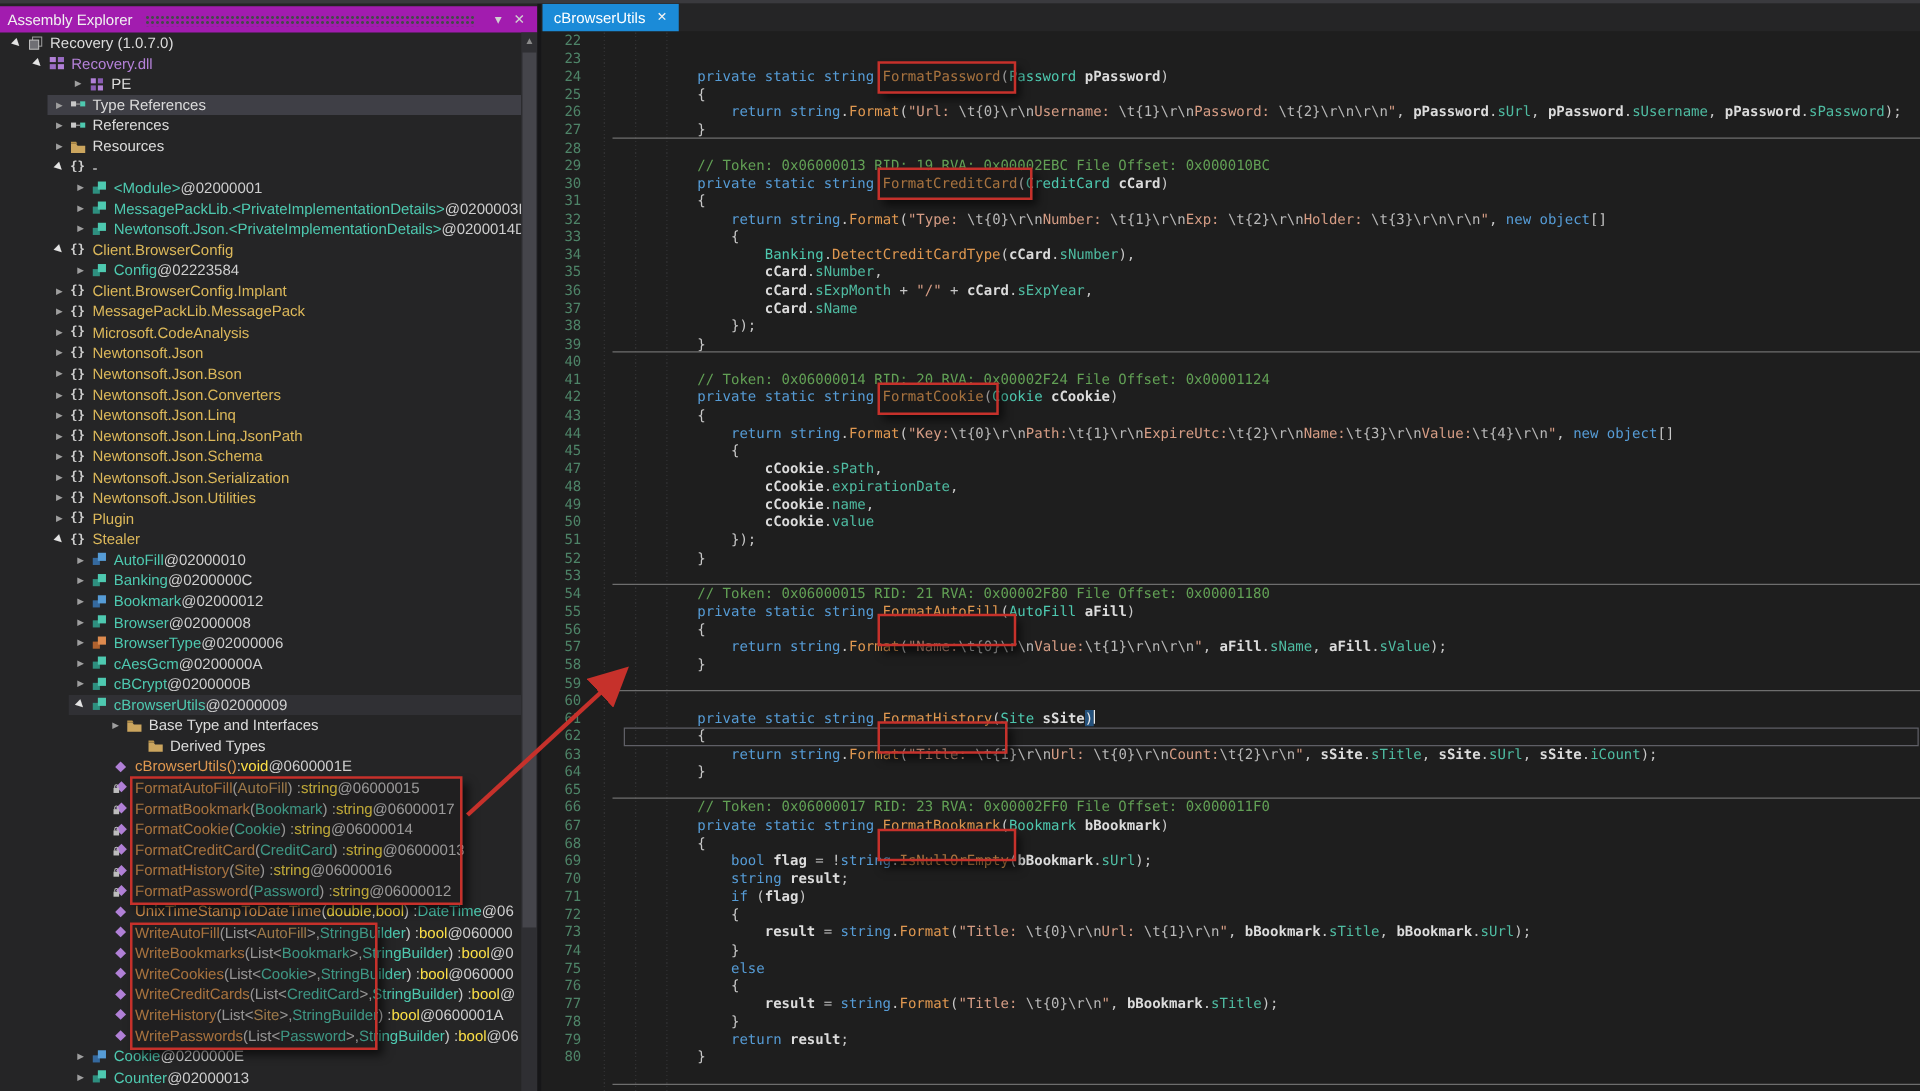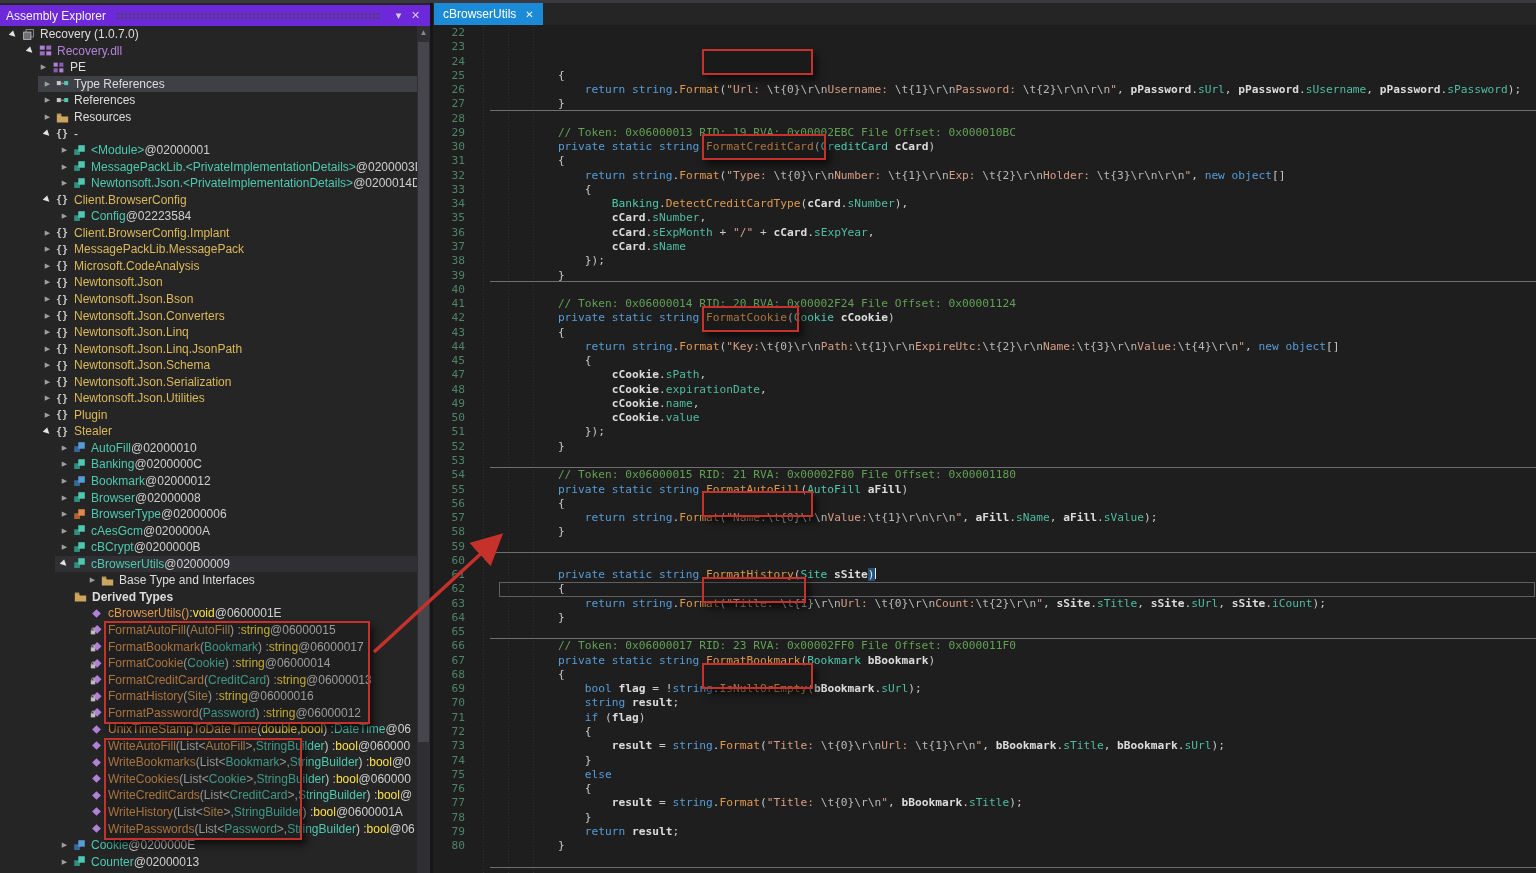--- a/index.html
+++ b/index.html
@@ -5,21 +5,21 @@
   * { margin:0; padding:0; box-sizing:border-box; }
   html,body { width:1536px; height:873px; overflow:hidden; background:#1e1e1e;
               font-family:"Liberation Sans", sans-serif; }
   #root { position:relative; width:1536px; height:873px; }
   #topstrip { position:absolute; left:0; top:0; width:1536px; height:3px; background:#3a3a3e; }
 
   
   #left-panel { position:absolute; left:0; top:3px; width:430px; height:870px;
                 background:#252526; overflow:hidden; }
   #panel-header { position:absolute; left:0; top:2px; width:430px; height:21px;
-                  background:#6d28d9; display:flex; align-items:center; padding:0 6px; }
+                  background:#a21caf; display:flex; align-items:center; padding:0 6px; }
   #panel-title { color:#f1f1f1; font-size:12px; white-space:nowrap; }
   #panel-dots { flex:1; height:9px; margin:2px 10px 0 10px;
                 background-image:radial-gradient(#47474c 1px, transparent 1.3px);
                 background-size:4px 4px; }
   .hdr-btn { color:#d0d0d0; font-size:11px; width:17px; text-align:center; cursor:default; }
   
   #tree { position:absolute; left:0; top:23px; width:417px; height:847px; overflow:hidden; }
   .trow { display:flex; align-items:center; height:16.55px; white-space:nowrap;
           overflow:hidden; font-size:12px; color:#dcdcdc; }
   .rowc { display:inline-flex; align-items:center; height:100%; padding:0 3px; }
@@ -108,21 +108,21 @@
               <svg width="13" height="13" viewBox="0 0 16 16">
                 <rect x="1" y="2" width="6" height="5" fill="#b180d7"></rect>
                 <rect x="9" y="2" width="6" height="5" fill="#9a6cc4"></rect>
                 <rect x="1" y="9" width="6" height="5" fill="#9a6cc4"></rect>
                 <rect x="9" y="9" width="6" height="5" fill="#b180d7"></rect>
               </svg>
             </span>
             <span class="c-mod">Recovery.dll</span>
           </span>
         </div>
-        <div class="trow" style="padding-left: 34px;">
+        <div class="trow" style="padding-left: 53px;">
           <span class="rowc">
             <span class="expander closed">▶</span>
             <span class="ticon">
               <svg width="13" height="13" viewBox="0 0 16 16">
                 <rect x="2" y="2" width="5" height="5" fill="#b180d7"></rect>
                 <rect x="9" y="2" width="5" height="5" fill="#8a5cb4"></rect>
                 <rect x="2" y="9" width="5" height="5" fill="#8a5cb4"></rect>
                 <rect x="9" y="9" width="5" height="5" fill="#b180d7"></rect>
               </svg>
             </span>
@@ -433,21 +433,21 @@
             <span class="expander closed">▶</span>
             <span class="ticon">
               <svg width="13" height="13" viewBox="0 0 16 16">
                 <path d="M1 5 h5 l1.5 1.8 H15 v7.2 H1 z" fill="#cba55e"></path>
                 <path d="M1 5 V3 h5 l1.2 2" fill="#b8934c"></path>
               </svg>
             </span>
             <span class="c-nm">Base Type and Interfaces</span>
           </span>
         </div>
-        <div class="trow" style="padding-left: 56px; font-weight: bold;">
+        <div class="trow" style="padding-left: 100px;">
           <span class="rowc">
             <span class="expander none">▶</span>
             <span class="ticon">
               <svg width="13" height="13" viewBox="0 0 16 16">
                 <path d="M1 5 h5 l1.5 1.8 H15 v7.2 H1 z" fill="#cba55e"></path>
                 <path d="M1 5 V3 h5 l1.2 2" fill="#b8934c"></path>
               </svg>
             </span>
             <span class="c-nm">Derived Types</span>
           </span>
@@ -742,21 +742,21 @@
         <span class="tclose">✕</span>
       </div>
     </div>
     <div class="guide" style="left:50px"></div>
     <div class="guide" style="left:75px"></div>
     <div class="guide" style="left:100px"></div>
     <div id="cur-line" style="top: 579.42px;"></div>
     <div id="code-area">
         <div class="crow"><span class="lnum">22</span><span class="ctext"></span></div>
         <div class="crow"><span class="lnum">23</span></div>
-        <div class="crow"><span class="lnum">24</span></div>
+        <div class="crow"><span class="lnum">24</span><span class="ctext"><span class="c-k">        private static string</span><span class="c-o"> </span><span class="c-m">FormatPassword</span><span class="c-o">(</span><span class="c-t">Password</span><span class="c-o"> </span><span class="c-p">pPassword</span><span class="c-o">)</span></span></div>
         <div class="crow"><span class="lnum">25</span><span class="ctext"><span class="c-o">        {</span></span></div>
         <div class="crow"><span class="lnum">26</span><span class="ctext"><span class="c-k">            return</span><span class="c-o"> </span><span class="c-k">string</span><span class="c-o">.</span><span class="c-m">Format</span><span class="c-o">(</span><span class="c-s">"Url: </span><span class="c-e">\t{0}\r\n</span><span class="c-s">Username: </span><span class="c-e">\t{1}\r\n</span><span class="c-s">Password: </span><span class="c-e">\t{2}\r\n\r\n</span><span class="c-s">"</span><span class="c-o">, </span><span class="c-p">pPassword</span><span class="c-o">.</span><span class="c-f">sUrl</span><span class="c-o">, </span><span class="c-p">pPassword</span><span class="c-o">.</span><span class="c-f">sUsername</span><span class="c-o">, </span><span class="c-p">pPassword</span><span class="c-o">.</span><span class="c-f">sPassword</span><span class="c-o">);</span></span></div>
         <div class="crow"><span class="lnum">27</span><span class="ctext"><span class="c-o">        }</span></span></div>
         <div class="crow"><span class="lnum">28</span><span class="ctext"></span></div>
         <div class="crow"><span class="lnum">29</span><span class="ctext"><span class="c-c">        // Token: 0x06000013 RID: 19 RVA: 0x00002EBC File Offset: 0x000010BC</span></span></div>
         <div class="crow"><span class="lnum">30</span><span class="ctext"><span class="c-k">        private static string</span><span class="c-o"> </span><span class="c-m">FormatCreditCard</span><span class="c-o">(</span><span class="c-t">CreditCard</span><span class="c-o"> </span><span class="c-p">cCard</span><span class="c-o">)</span></span></div>
         <div class="crow"><span class="lnum">31</span><span class="ctext"><span class="c-o">        {</span></span></div>
         <div class="crow"><span class="lnum">32</span><span class="ctext"><span class="c-k">            return</span><span class="c-o"> </span><span class="c-k">string</span><span class="c-o">.</span><span class="c-m">Format</span><span class="c-o">(</span><span class="c-s">"Type: </span><span class="c-e">\t{0}\r\n</span><span class="c-s">Number: </span><span class="c-e">\t{1}\r\n</span><span class="c-s">Exp: </span><span class="c-e">\t{2}\r\n</span><span class="c-s">Holder: </span><span class="c-e">\t{3}\r\n\r\n</span><span class="c-s">"</span><span class="c-o">, </span><span class="c-k">new object</span><span class="c-o">[]</span></span></div>
         <div class="crow"><span class="lnum">33</span><span class="ctext"><span class="c-o">            {</span></span></div>
         <div class="crow"><span class="lnum">34</span><span class="ctext"><span class="c-o">                </span><span class="c-t">Banking</span><span class="c-o">.</span><span class="c-m">DetectCreditCardType</span><span class="c-o">(</span><span class="c-p">cCard</span><span class="c-o">.</span><span class="c-f">sNumber</span><span class="c-o">),</span></span></div>

